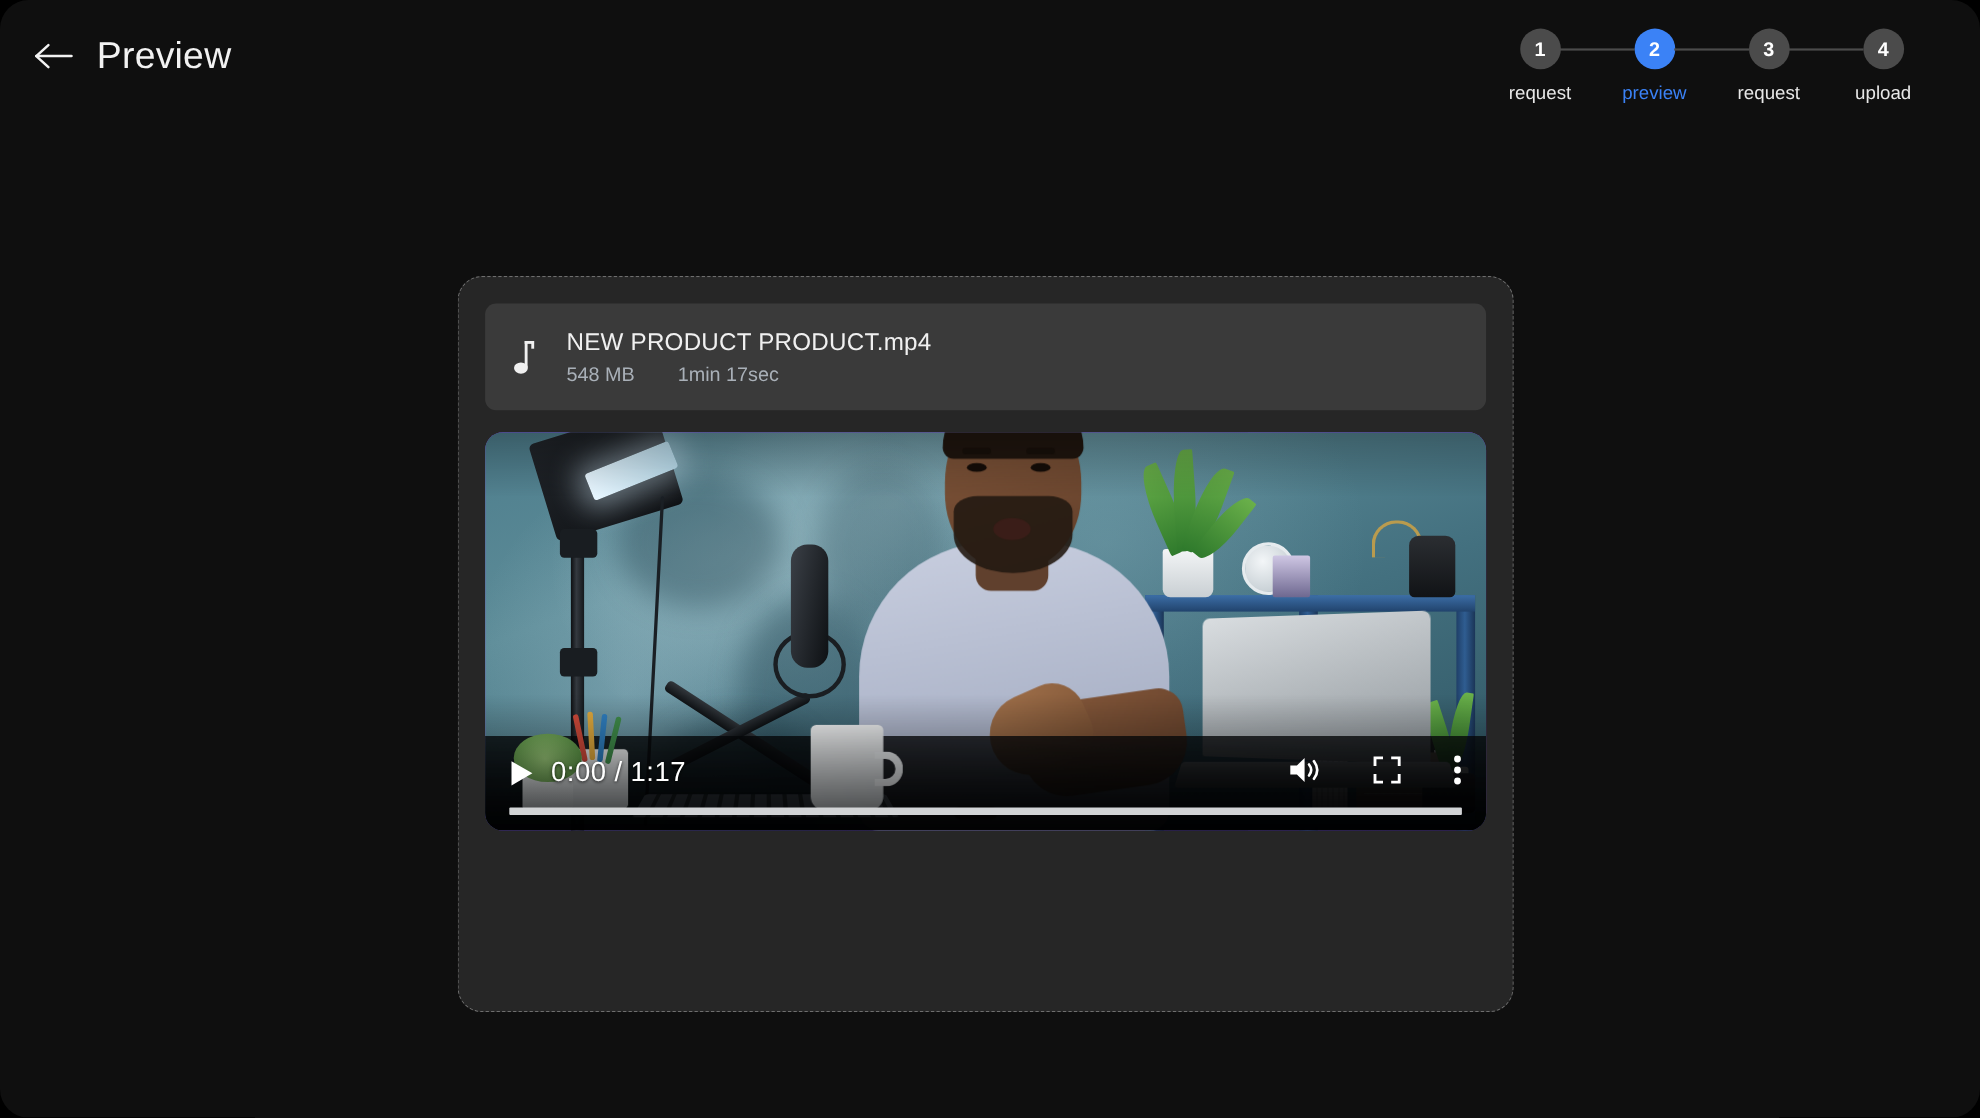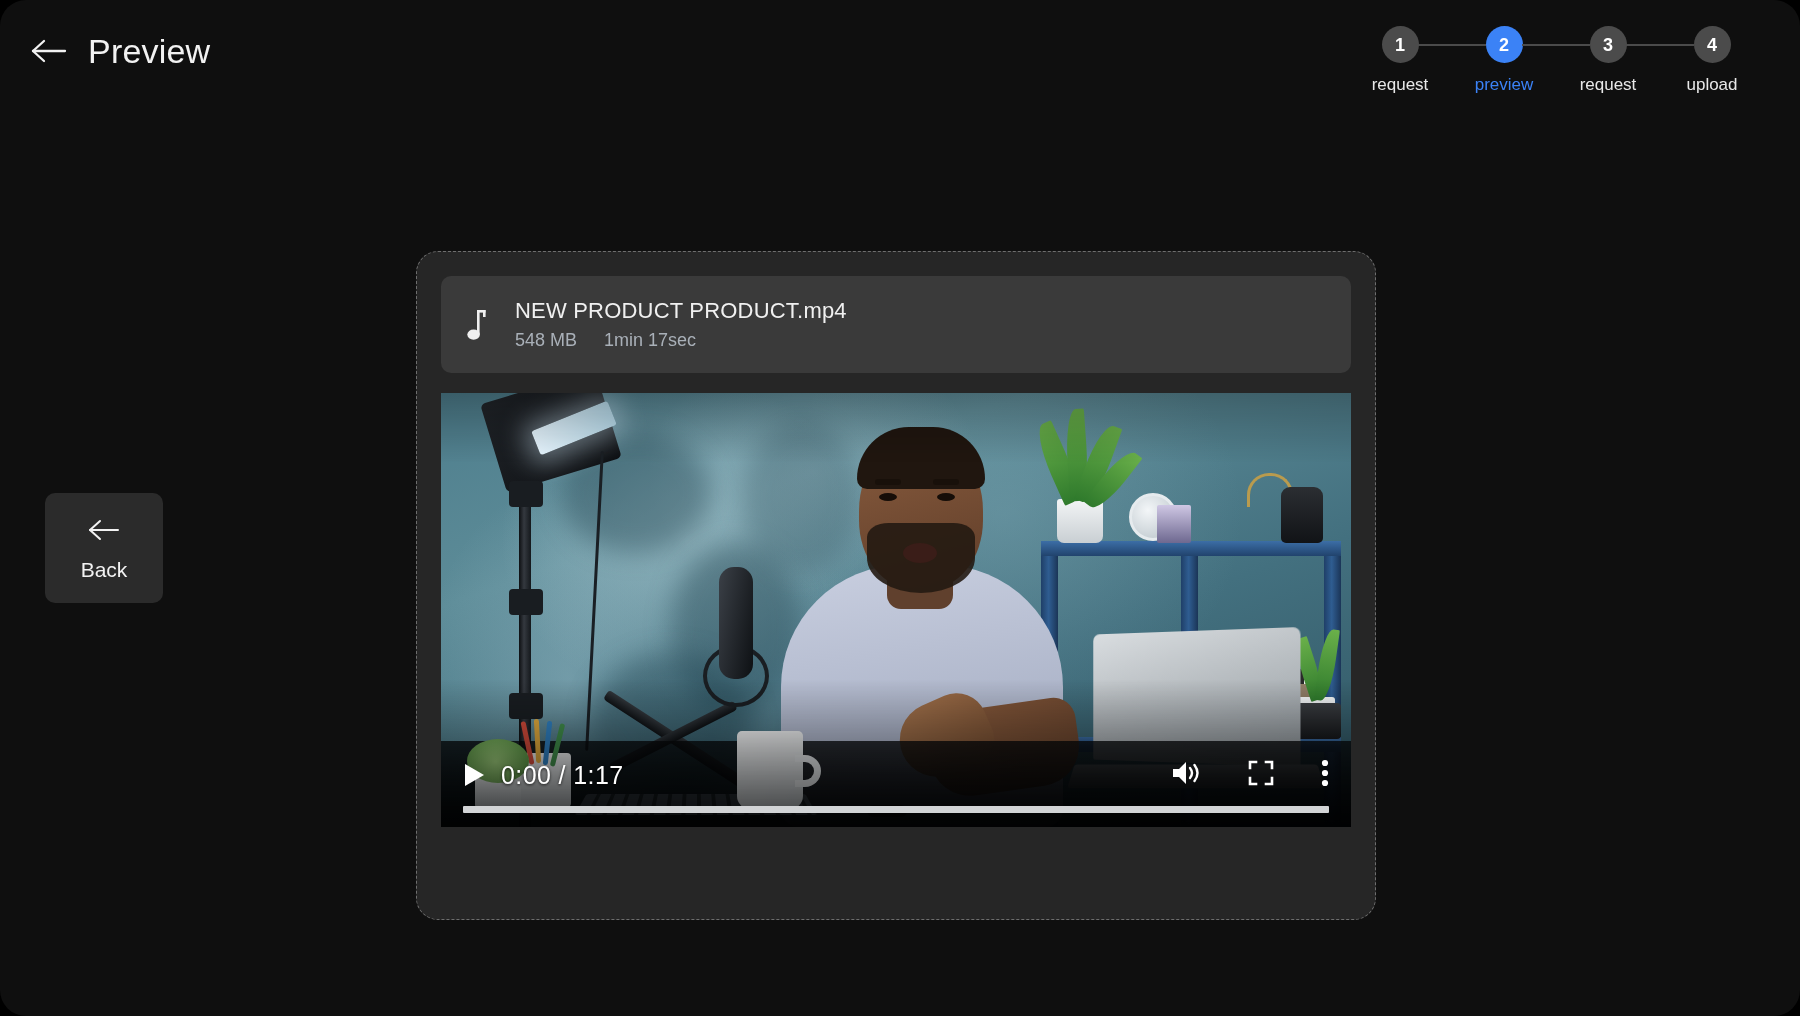--- a/index.html
+++ b/index.html
@@ -141,34 +141,35 @@
 
   .file-name {
     font-size: 22px;
     color: #f0f0f0;
     line-height: 1;
     letter-spacing: 0.2px;
   }
 
   .file-meta {
     display: flex;
-    gap: 27px;
+    gap: 39px;
     font-size: 18px;
     color: #a9b0b8;
     line-height: 1;
   }
 
   
   .video-wrap {
     position: relative;
     margin-top: 20px;
     width: 910px;
-    height: 434px;
+    height: 362px;
     background: #6d28d9;
     overflow: hidden;
+    border-radius: 16px;
   }
 
   .scene { position: absolute; inset: 0; overflow: hidden; }
 
   .wall {
     position: absolute; inset: 0;
     background:
       radial-gradient(ellipse 300px 260px at 27% 34%, rgba(190,216,224,.50), transparent 62%),
       radial-gradient(ellipse 220px 300px at 14% 66%, rgba(168,200,212,.38), transparent 66%),
       radial-gradient(ellipse 260px 200px at 41% 18%, rgba(196,220,228,.34), transparent 64%),
@@ -575,29 +576,20 @@
       <div class="step-connector"></div>
 
       <div class="step">
         <div class="step-circle">4</div>
         <div class="step-label">upload</div>
       </div>
 
     </div>
   </div>
 
-  <button class="side-btn back-btn">
-    <span>
-      <svg class="side-arrow-icon" viewBox="0 0 34 26" fill="none" stroke="#f2f2f2" stroke-width="2" stroke-linecap="round" stroke-linejoin="round">
-        <line x1="3" y1="13" x2="31" y2="13"></line>
-        <polyline points="13,4 3,13 13,22"></polyline>
-      </svg>
-    </span>
-    <span class="side-btn-label">Back</span>
-  </button>
 
 
   <div class="preview-card">
 
     <div class="file-info">
       <span>
         <svg class="music-note-icon" viewBox="0 0 22 32" fill="#f0f0f0">
           <rect x="10" y="1" width="2.6" height="24"></rect>
           <rect x="10" y="1" width="8.5" height="2.6"></rect>
           <rect x="16" y="1" width="2.6" height="7"></rect>

